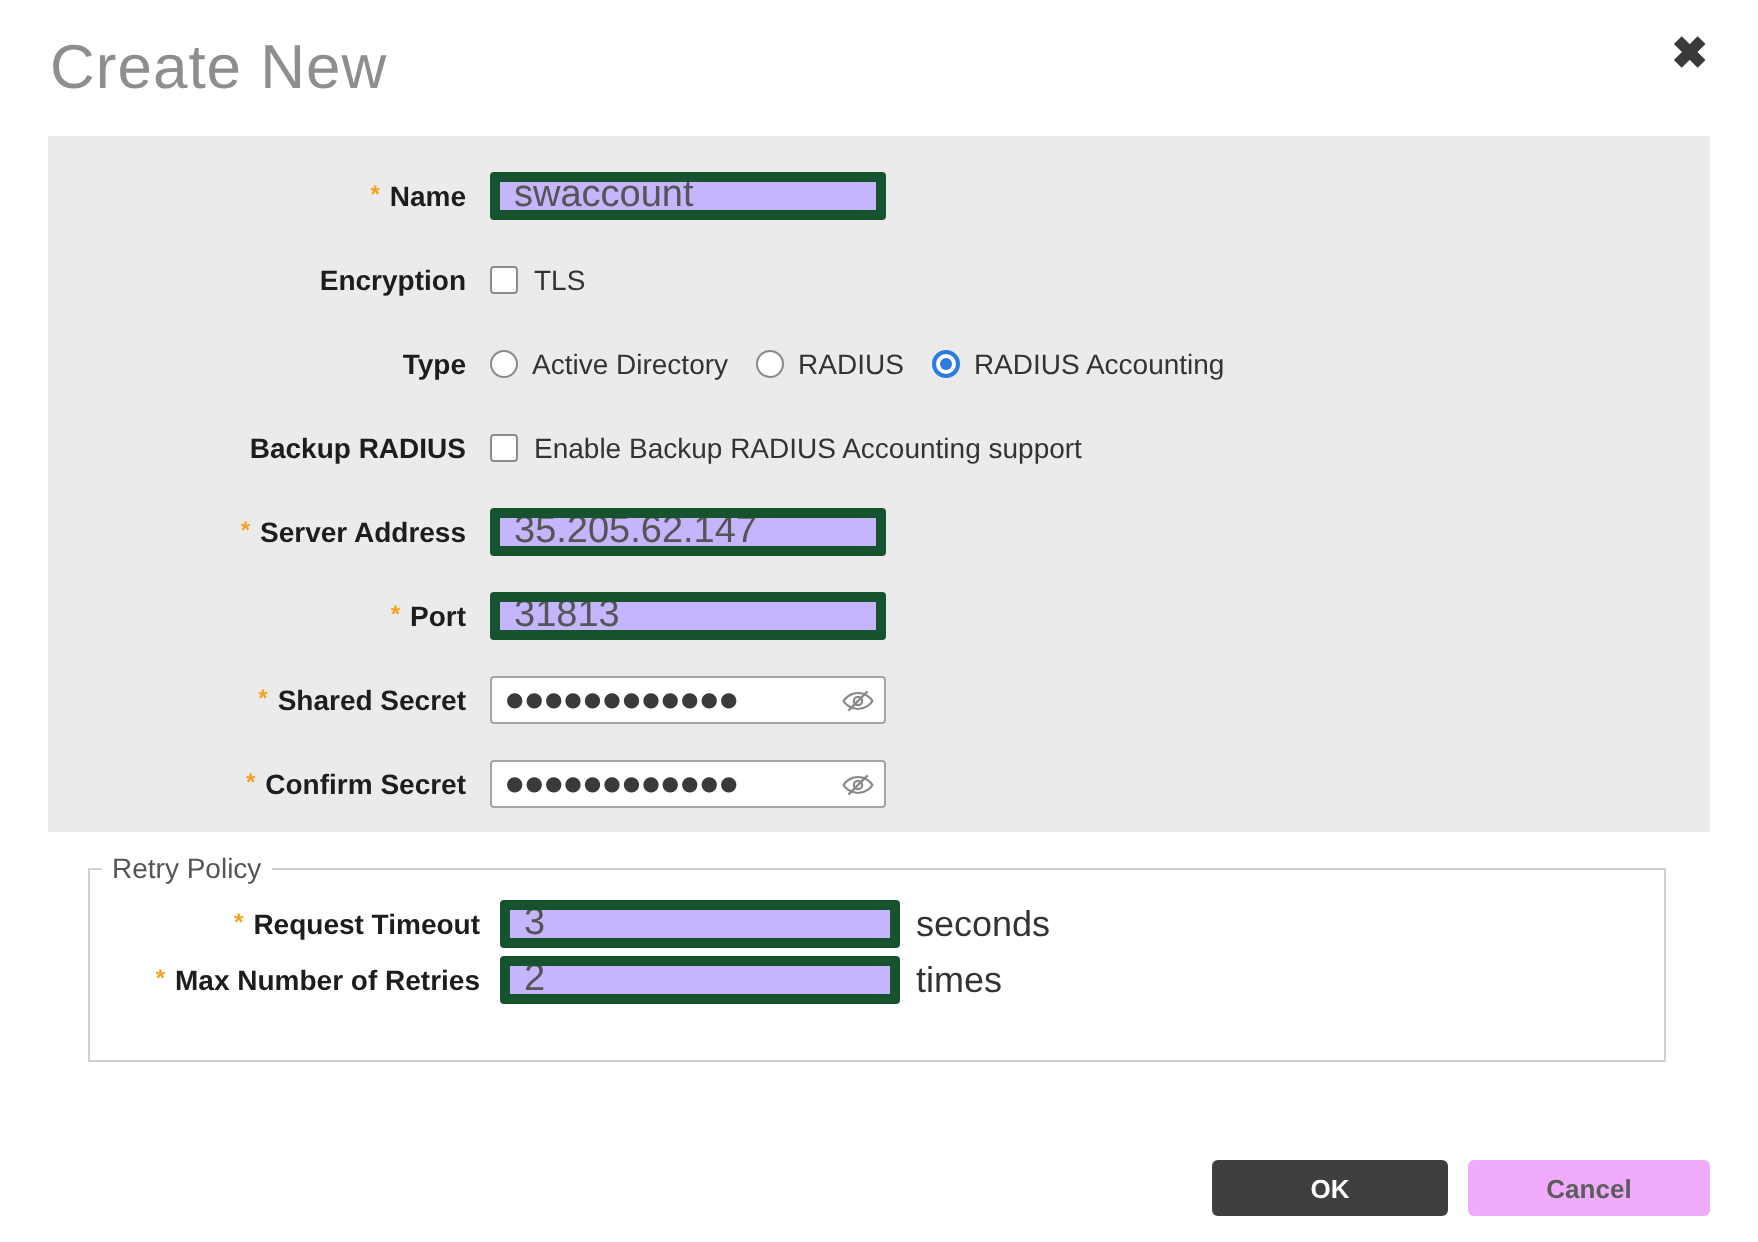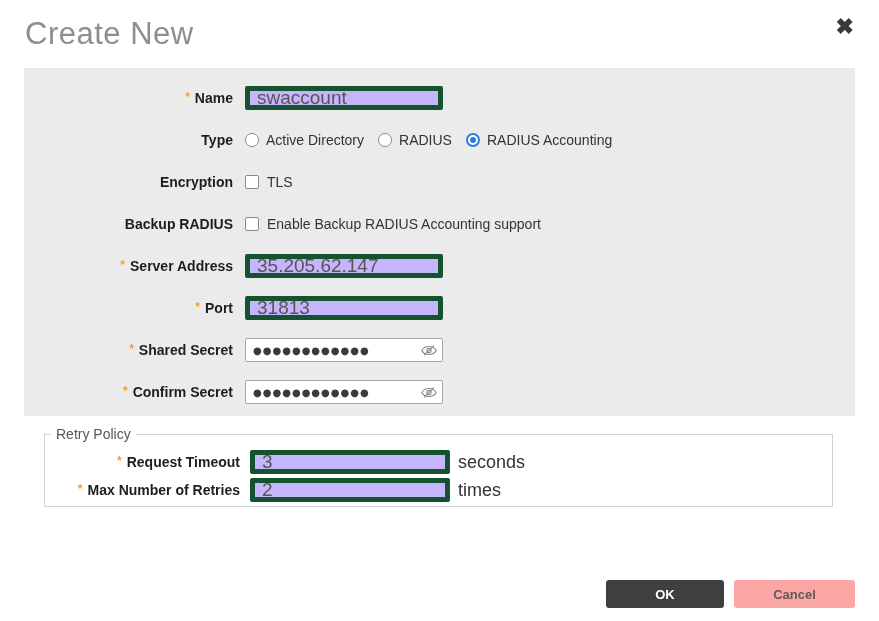--- a/index.html
+++ b/index.html
@@ -74,82 +74,82 @@
     border: 1px solid #8a8a8a; background: #fff; margin-right: 8px;
     flex: 0 0 14px; cursor: pointer;
   }
   .opt-label { font-size: 14px; color: #333333; }
 
   
   fieldset.retry {
     position: relative;
     margin: 22px 22px 0 20px;
     border: 1px solid #d2d2d2;
-    padding: 8px 0 4px 0;
+    padding: 8px 0 28px 0;
   }
   fieldset.retry legend {
     font-size: 14px; color: #555555;
     margin-left: 6px; padding: 0 5px;
   }
   .retry .row { margin-bottom: 4px; }
   .retry .row:last-child { margin-bottom: 0; }
   .retry .lbl { width: 195px; flex: 0 0 195px; }
   .retry .ctrl { margin-left: 10px; }
   .retry input.txt { width: 200px; }
   .unit { font-size: 18px; color: #333333; margin-left: 8px; }
 
   
   .footer { position: absolute; top: 580px; right: 24px; display: flex; }
   .btn {
     height: 28px; border: none; border-radius: 3px;
     font-family: "Liberation Sans", sans-serif;
     font-size: 13px; font-weight: bold; cursor: pointer;
   }
   .btn-ok { width: 118px; background: #3f3f3f; color: #ffffff; margin-right: 10px; }
-  .btn-cancel { width: 121px; background: #fca5a5; color: #5c5c5c; }
+  .btn-cancel { width: 121px; background: #f0abfc; color: #5c5c5c; }
 </style>
 </head>
 <body>
 
 <div class="dlg-title">Create New</div>
 <div class="dlg-close">✖</div>
 
 <div class="panel">
 
   <div class="row">
     <div class="lbl"><span class="req">*</span><span>Name</span></div>
     <div class="ctrl">
       <input class="txt" type="text" value="swaccount" style="">
     </div>
   </div>
 
   <div class="row">
+    <div class="lbl">Encryption</div>
+    <div class="ctrl">
+      <div class="check-item">
+        <span class="checkbox"></span>
+        <span class="opt-label">TLS</span>
+      </div>
+    </div>
+  </div>
+
+  <div class="row">
     <div class="lbl">Type</div>
     <div class="ctrl">
       <div class="radio-item">
         <span class="radio"></span>
         <span class="opt-label">Active Directory</span>
       </div>
       <div class="radio-item">
         <span class="radio"></span>
         <span class="opt-label">RADIUS</span>
       </div>
       <div class="radio-item">
         <span class="radio selected"></span>
         <span class="opt-label">RADIUS Accounting</span>
-      </div>
-    </div>
-  </div>
-
-  <div class="row">
-    <div class="lbl">Encryption</div>
-    <div class="ctrl">
-      <div class="check-item">
-        <span class="checkbox"></span>
-        <span class="opt-label">TLS</span>
       </div>
     </div>
   </div>
 
   <div class="row">
     <div class="lbl">Backup RADIUS</div>
     <div class="ctrl">
       <div class="check-item">
         <span class="checkbox"></span>
         <span class="opt-label">Enable Backup RADIUS Accounting support</span>

